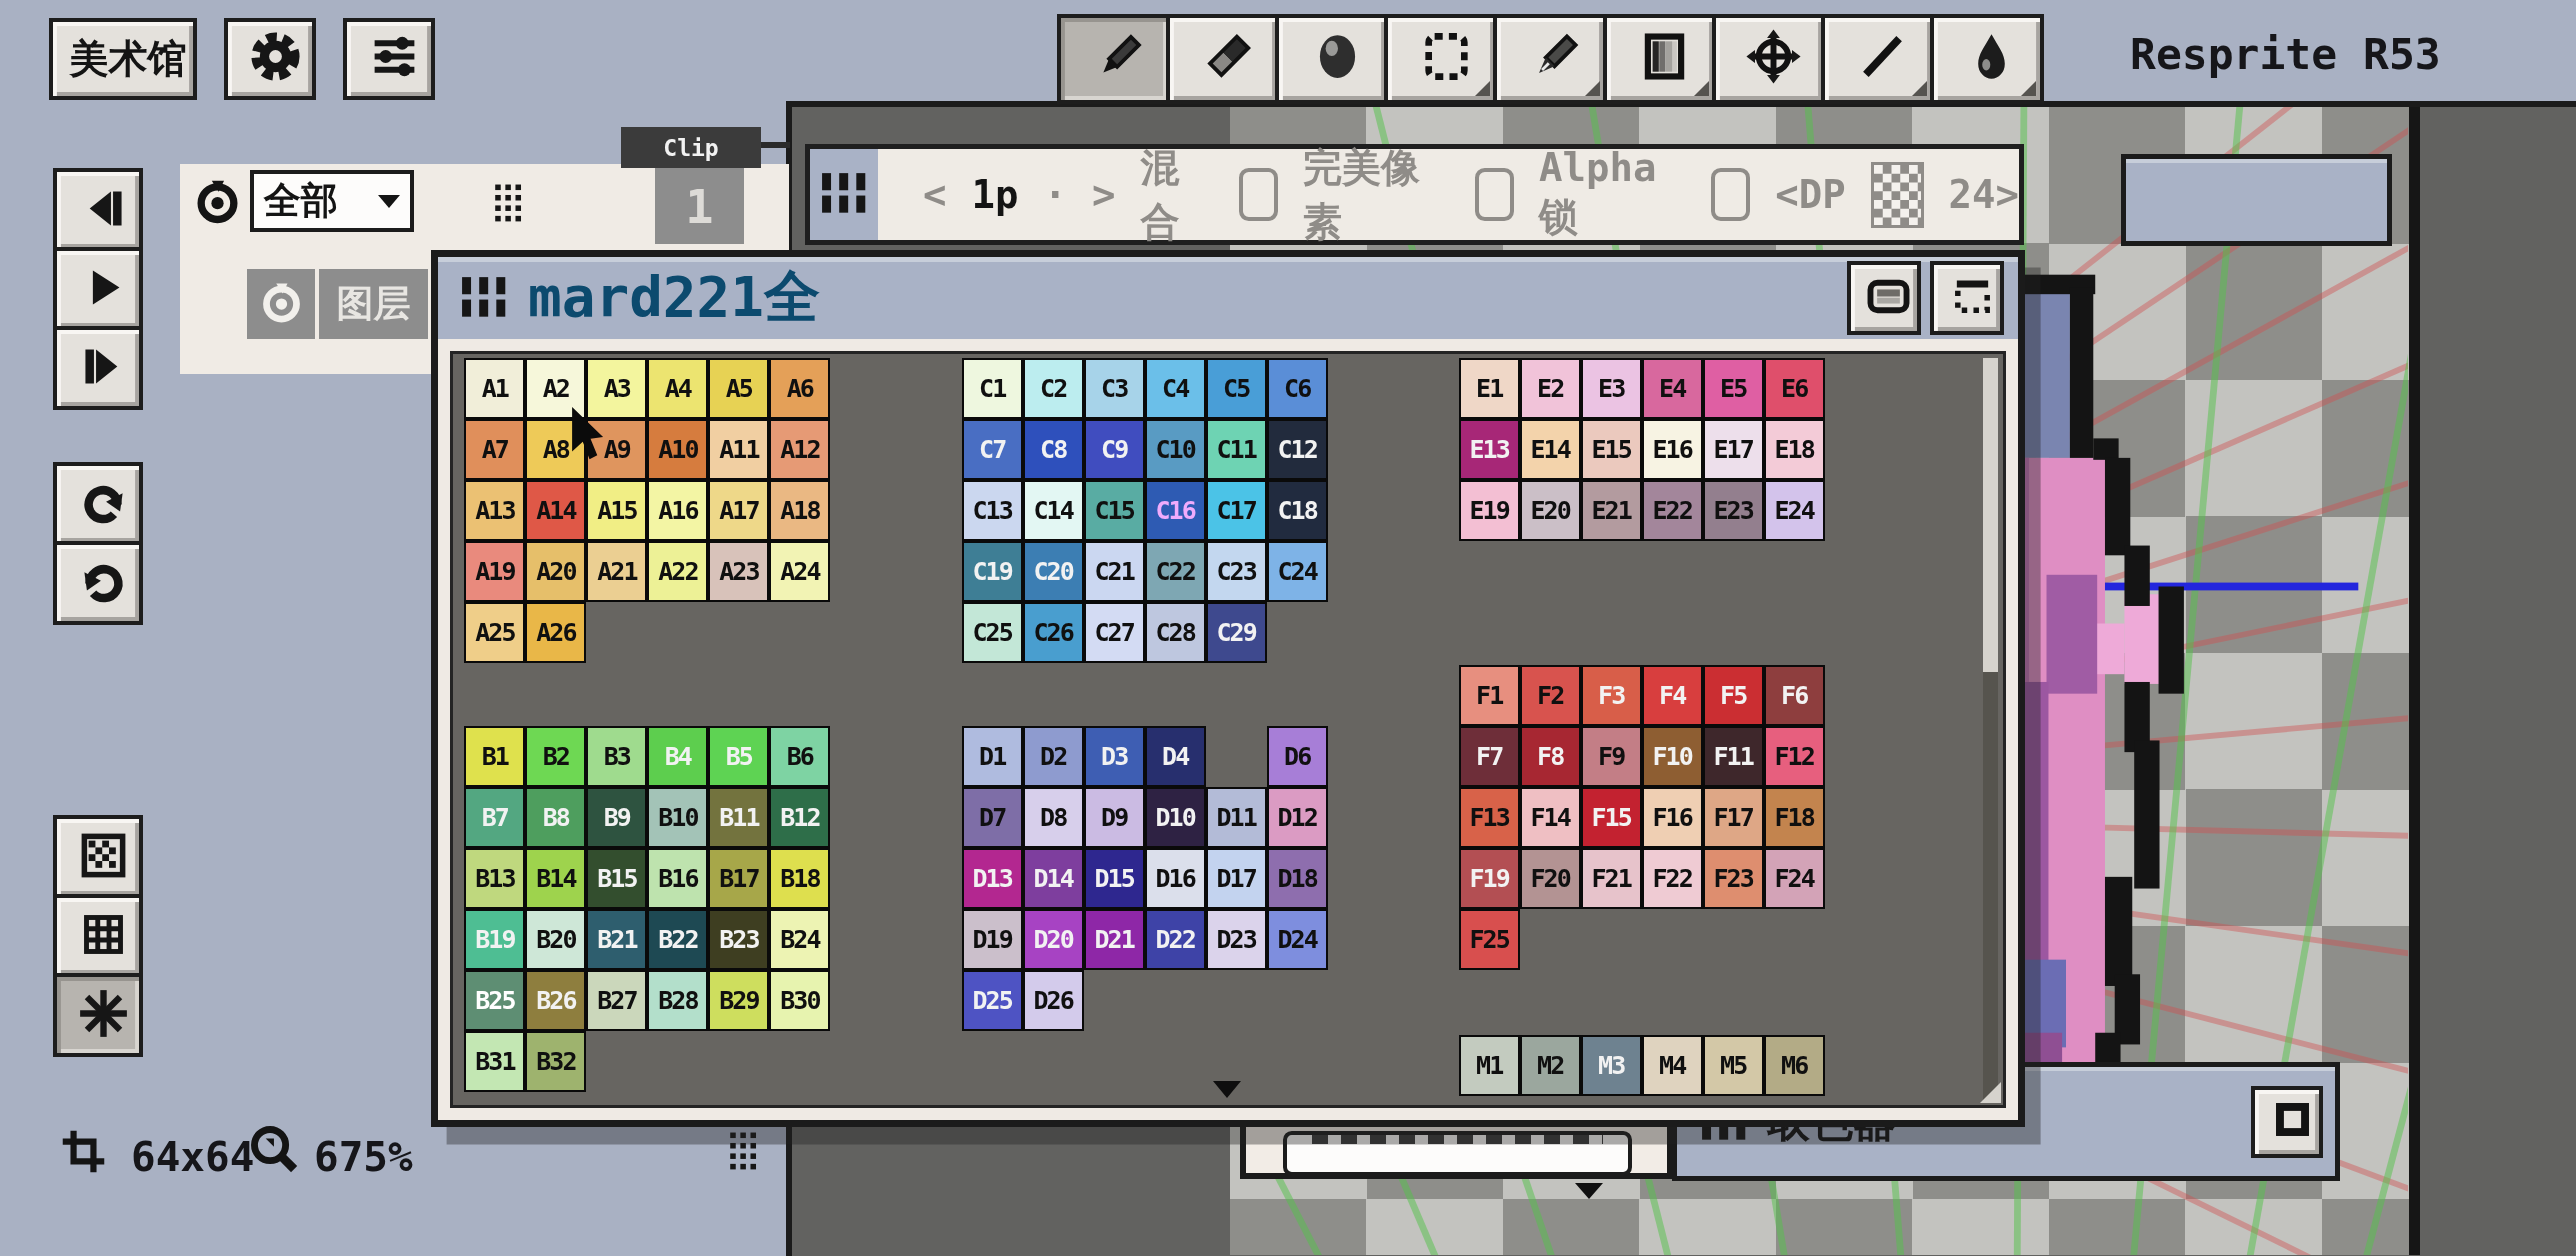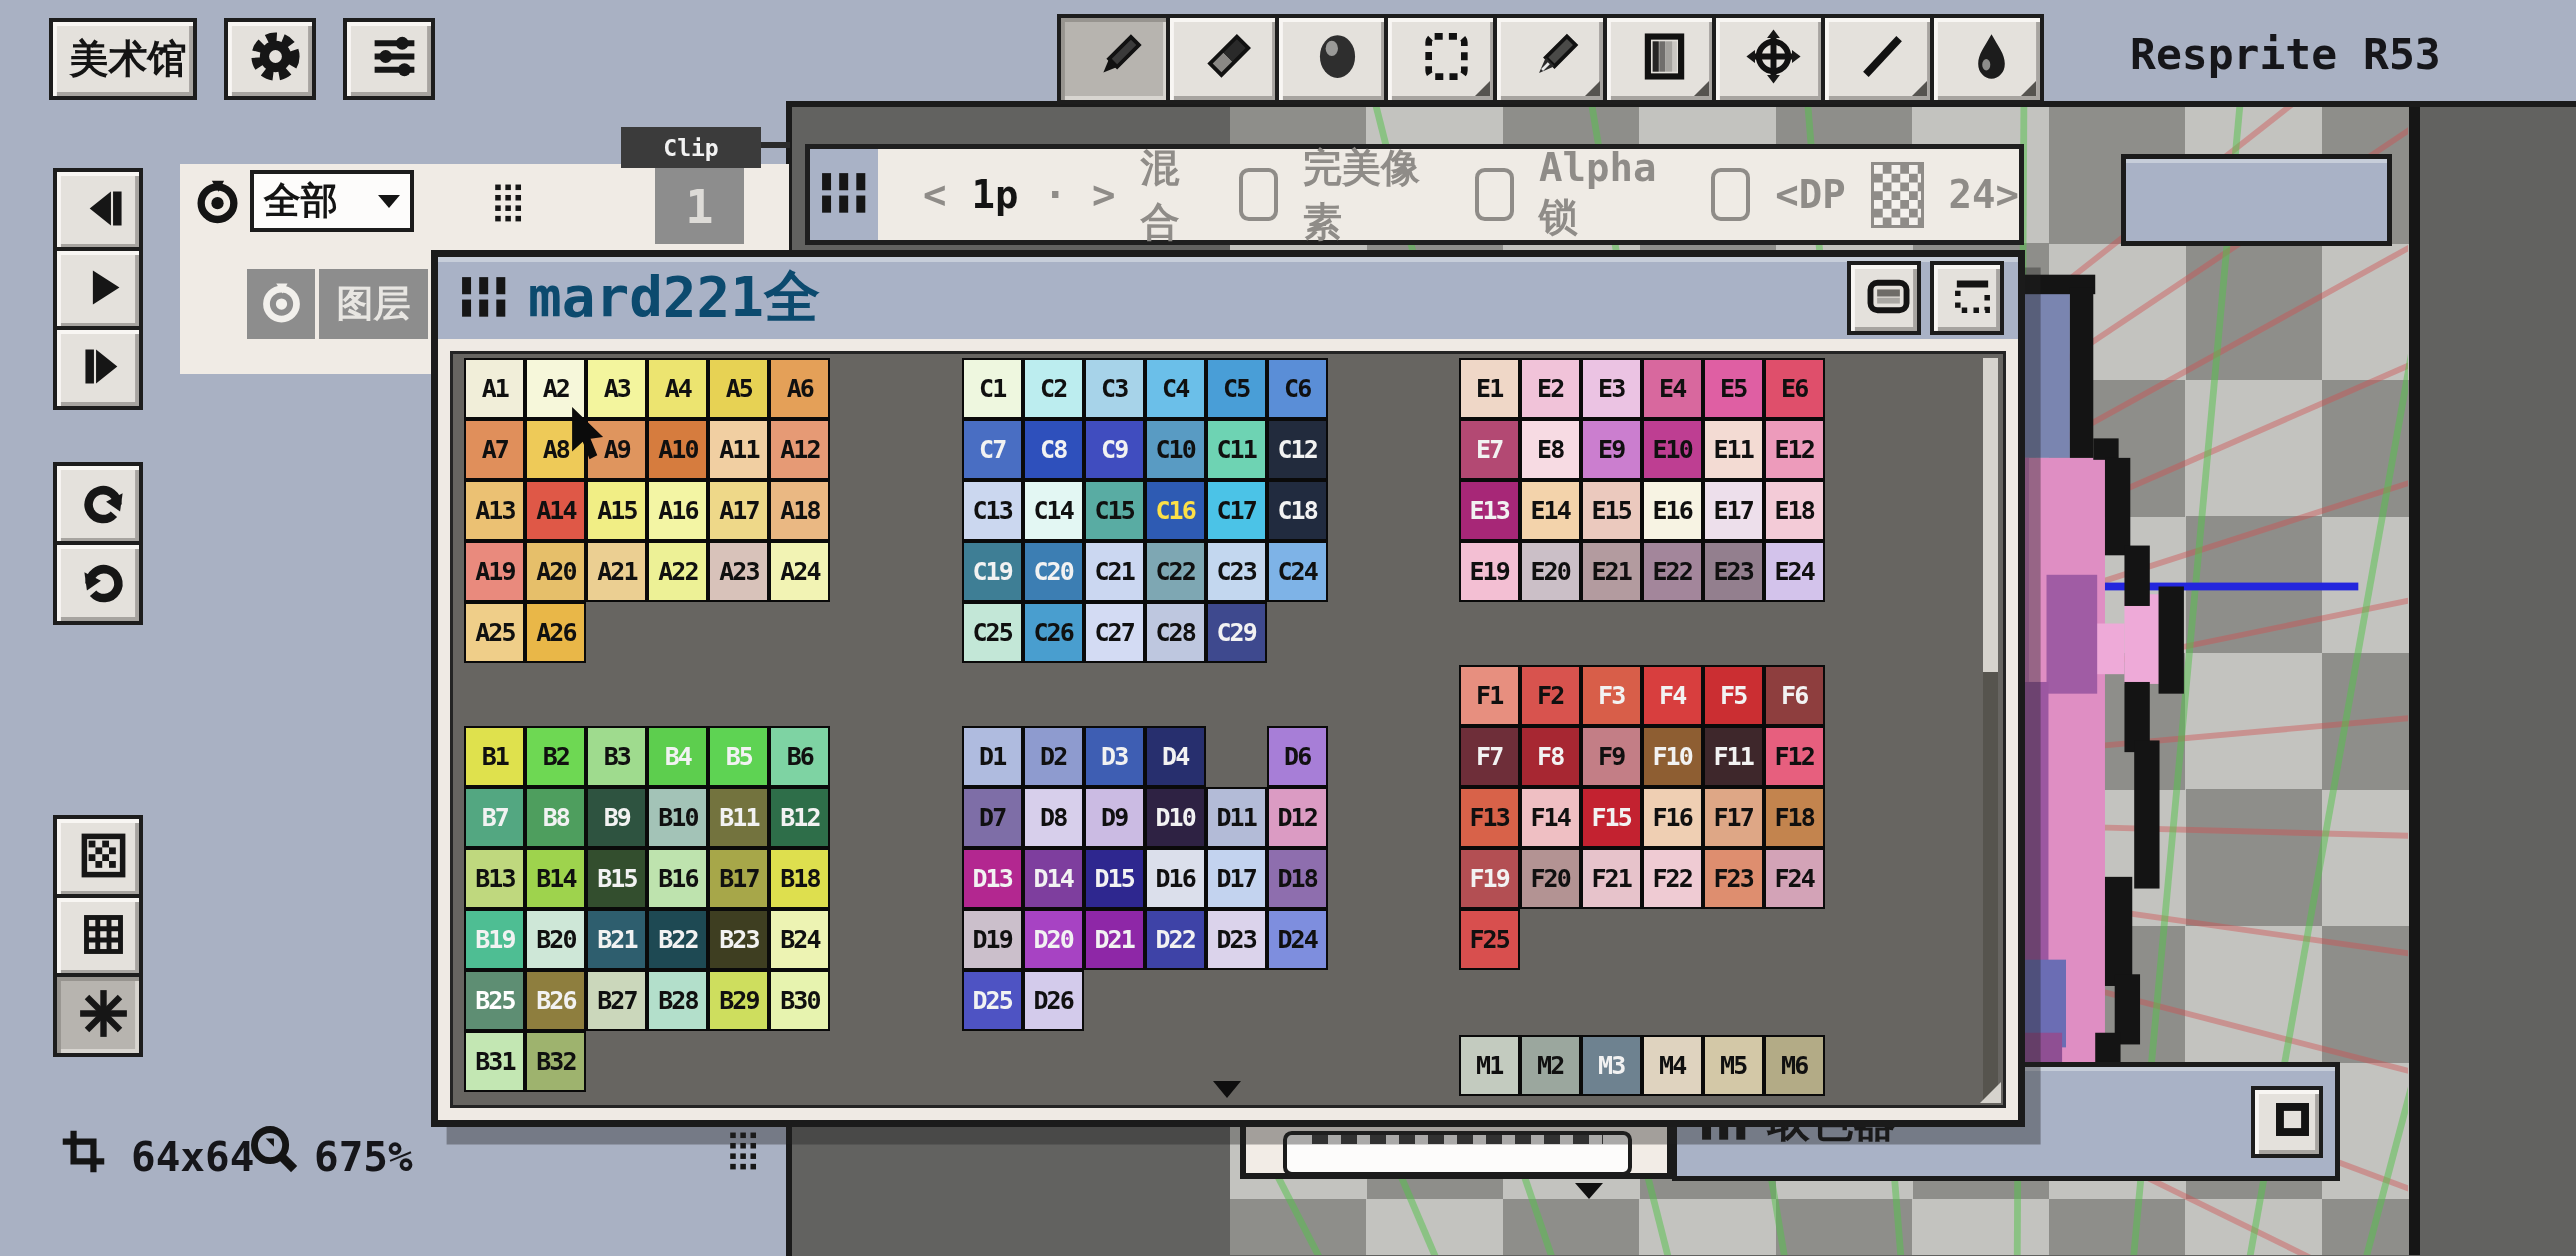--- a/index.html
+++ b/index.html
@@ -471,21 +471,21 @@
           <div class="sw" style="background: rgb(46, 80, 188); color: rgb(242, 242, 242);">C8</div>
           <div class="sw" style="background: rgb(64, 77, 191); color: rgb(242, 242, 242);">C9</div>
           <div class="sw" style="background: rgb(89, 155, 195); color: rgb(16, 16, 16);">C10</div>
           <div class="sw" style="background: rgb(110, 211, 179); color: rgb(16, 16, 16);">C11</div>
           <div class="sw" style="background: rgb(34, 43, 61); color: rgb(242, 242, 242);">C12</div>
         </div>
         <div class="prow">
           <div class="sw" style="background: rgb(203, 215, 239); color: rgb(16, 16, 16);">C13</div>
           <div class="sw" style="background: rgb(227, 247, 243); color: rgb(16, 16, 16);">C14</div>
           <div class="sw" style="background: rgb(89, 172, 163); color: rgb(16, 16, 16);">C15</div>
-          <div class="sw" style="background: rgb(46, 91, 179); color: #fde047;">C16</div>
+          <div class="sw" style="background: rgb(46, 91, 179); color: #f0abfc;">C16</div>
           <div class="sw" style="background: rgb(75, 195, 231); color: rgb(16, 16, 16);">C17</div>
           <div class="sw" style="background: rgb(33, 43, 63); color: rgb(242, 242, 242);">C18</div>
         </div>
         <div class="prow">
           <div class="sw" style="background: rgb(62, 126, 149); color: rgb(242, 242, 242);">C19</div>
           <div class="sw" style="background: rgb(60, 126, 179); color: rgb(242, 242, 242);">C20</div>
           <div class="sw" style="background: rgb(203, 215, 241); color: rgb(16, 16, 16);">C21</div>
           <div class="sw" style="background: rgb(126, 167, 179); color: rgb(16, 16, 16);">C22</div>
           <div class="sw" style="background: rgb(195, 215, 239); color: rgb(16, 16, 16);">C23</div>
           <div class="sw" style="background: rgb(126, 179, 231); color: rgb(16, 16, 16);">C24</div>
@@ -499,28 +499,20 @@
         </div>
       </div>
       <div class="pgroup" style="left: 1006px; top: 3.9px;">
         <div class="prow">
           <div class="sw" style="background: rgb(239, 215, 199); color: rgb(16, 16, 16);">E1</div>
           <div class="sw" style="background: rgb(241, 195, 217); color: rgb(16, 16, 16);">E2</div>
           <div class="sw" style="background: rgb(235, 195, 227); color: rgb(16, 16, 16);">E3</div>
           <div class="sw" style="background: rgb(216, 104, 158); color: rgb(16, 16, 16);">E4</div>
           <div class="sw" style="background: rgb(223, 95, 163); color: rgb(16, 16, 16);">E5</div>
           <div class="sw" style="background: rgb(223, 79, 107); color: rgb(16, 16, 16);">E6</div>
-        </div>
-        <div class="prow">
-          <div class="sw" style="background: rgb(179, 73, 115); color: rgb(242, 242, 242);">E7</div>
-          <div class="sw" style="background: rgb(247, 219, 227); color: rgb(16, 16, 16);">E8</div>
-          <div class="sw" style="background: rgb(203, 126, 207); color: rgb(16, 16, 16);">E9</div>
-          <div class="sw" style="background: rgb(190, 62, 146); color: rgb(16, 16, 16);">E10</div>
-          <div class="sw" style="background: rgb(243, 219, 211); color: rgb(16, 16, 16);">E11</div>
-          <div class="sw" style="background: rgb(237, 155, 187); color: rgb(16, 16, 16);">E12</div>
         </div>
         <div class="prow">
           <div class="sw" style="background: rgb(167, 39, 119); color: rgb(242, 242, 242);">E13</div>
           <div class="sw" style="background: rgb(243, 211, 171); color: rgb(16, 16, 16);">E14</div>
           <div class="sw" style="background: rgb(235, 201, 190); color: rgb(16, 16, 16);">E15</div>
           <div class="sw" style="background: rgb(247, 243, 227); color: rgb(16, 16, 16);">E16</div>
           <div class="sw" style="background: rgb(237, 223, 235); color: rgb(16, 16, 16);">E17</div>
           <div class="sw" style="background: rgb(243, 203, 215); color: rgb(16, 16, 16);">E18</div>
         </div>
         <div class="prow">

